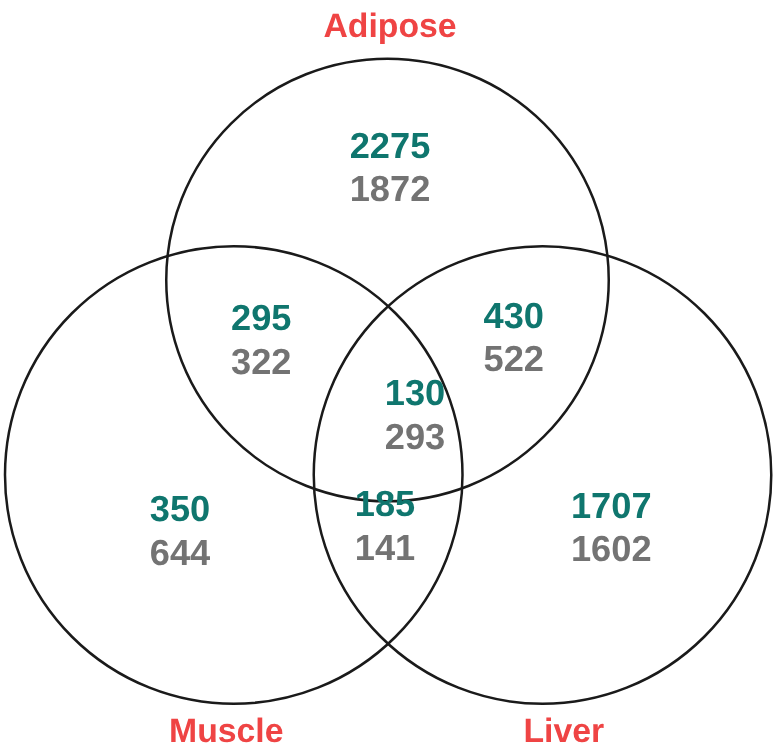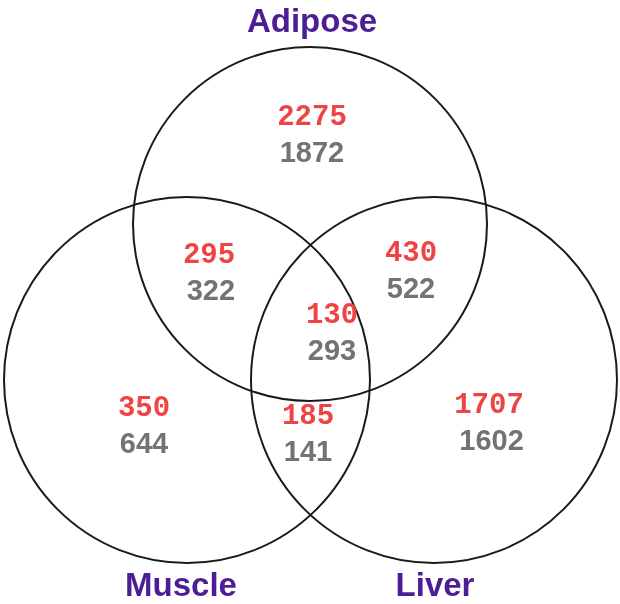--- a/index.html
+++ b/index.html
@@ -22,58 +22,57 @@
     top: 0;
   }
   .venn-svg circle {
     fill: none;
     stroke: #1a1a1a;
     stroke-width: 2;
   }
   .set-label {
     position: absolute;
     transform: translate(-50%, -50%);
-    font-size: 33px;
+    font-size: 27px;
     font-weight: 700;
     letter-spacing: 0px;
     white-space: nowrap;
-    color: #4c1d95;
+    color: #ef4444;
   }
   .region {
     position: absolute;
     transform: translate(-50%, -50%);
     text-align: center;
     line-height: 35px;
     white-space: nowrap;
   }
   .num {
     font-size: 29px;
     font-weight: 700;
     color: #737373;
   }
   .num.primary {
     font-weight: 700;
-    color: #ef4444;
-    font-family: Liberation Mono, monospace;
+    color: #0f766e;
   }
 </style>
 </head>
 <body>
 
 <div class="stage">
 
   <svg class="venn-svg" width="620" height="604" viewBox="0 0 620 604">
     <circle cx="310" cy="224" r="177"></circle>
     <circle cx="187" cy="380" r="183"></circle>
     <circle cx="434" cy="380" r="183"></circle>
   </svg>
 
   <div class="set-label" style="left:312px; top:21px;">Adipose</div>
   <div class="set-label" style="left:181px; top:585px;">Muscle</div>
-  <div class="set-label" style="left:435px; top:585px;">Liver</div>
+  <div class="set-label" style="left:451px; top:585px;">Liver</div>
 
   <div class="region" style="left:312px; top:135px;">
     <div class="num primary">2275</div>
     <div class="num">1872</div>
   </div>
 
   <div class="region" style="left:209px; top:273px;text-align:right;">
     <div class="num primary">295</div>
     <div class="num">322</div>
   </div>
@@ -86,21 +85,21 @@
   <div class="region" style="left:304px; top:333px;margin-left:28px;">
     <div class="num primary">130</div>
     <div class="num">293</div>
   </div>
 
   <div class="region" style="left:144px; top:426px;">
     <div class="num primary">350</div>
     <div class="num">644</div>
   </div>
 
-  <div class="region" style="left:308px; top:434px;">
+  <div class="region" style="left:308px; top:422px;">
     <div class="num primary">185</div>
     <div class="num">141</div>
   </div>
 
   <div class="region" style="left:489px; top:423px;text-align:right;">
     <div class="num primary">1707</div>
     <div class="num">1602</div>
   </div>
 
 </div>

